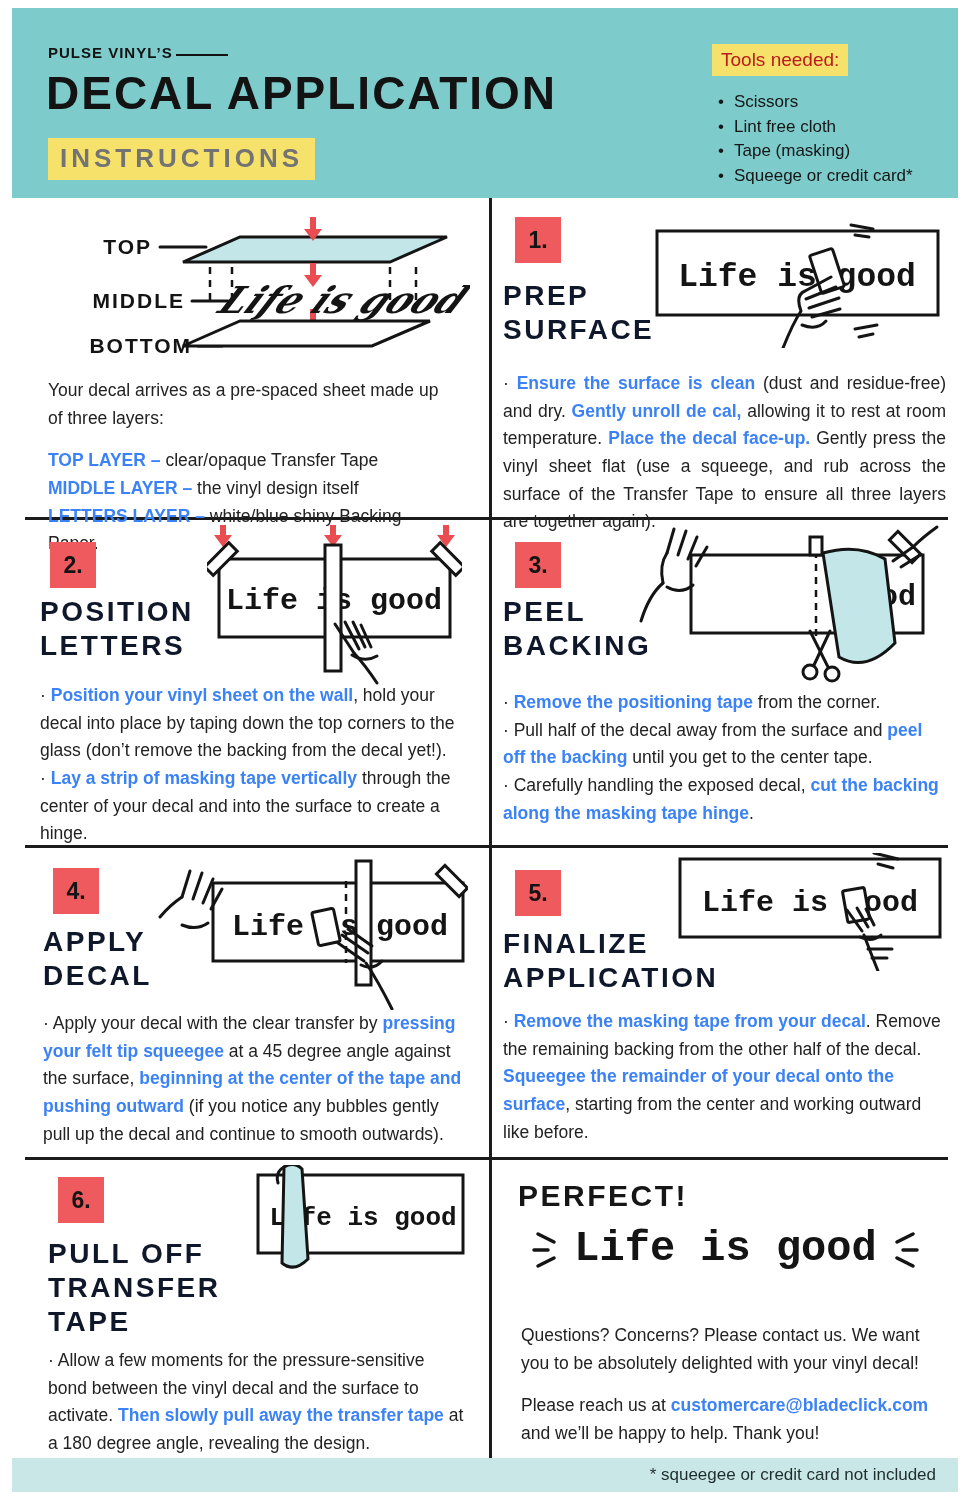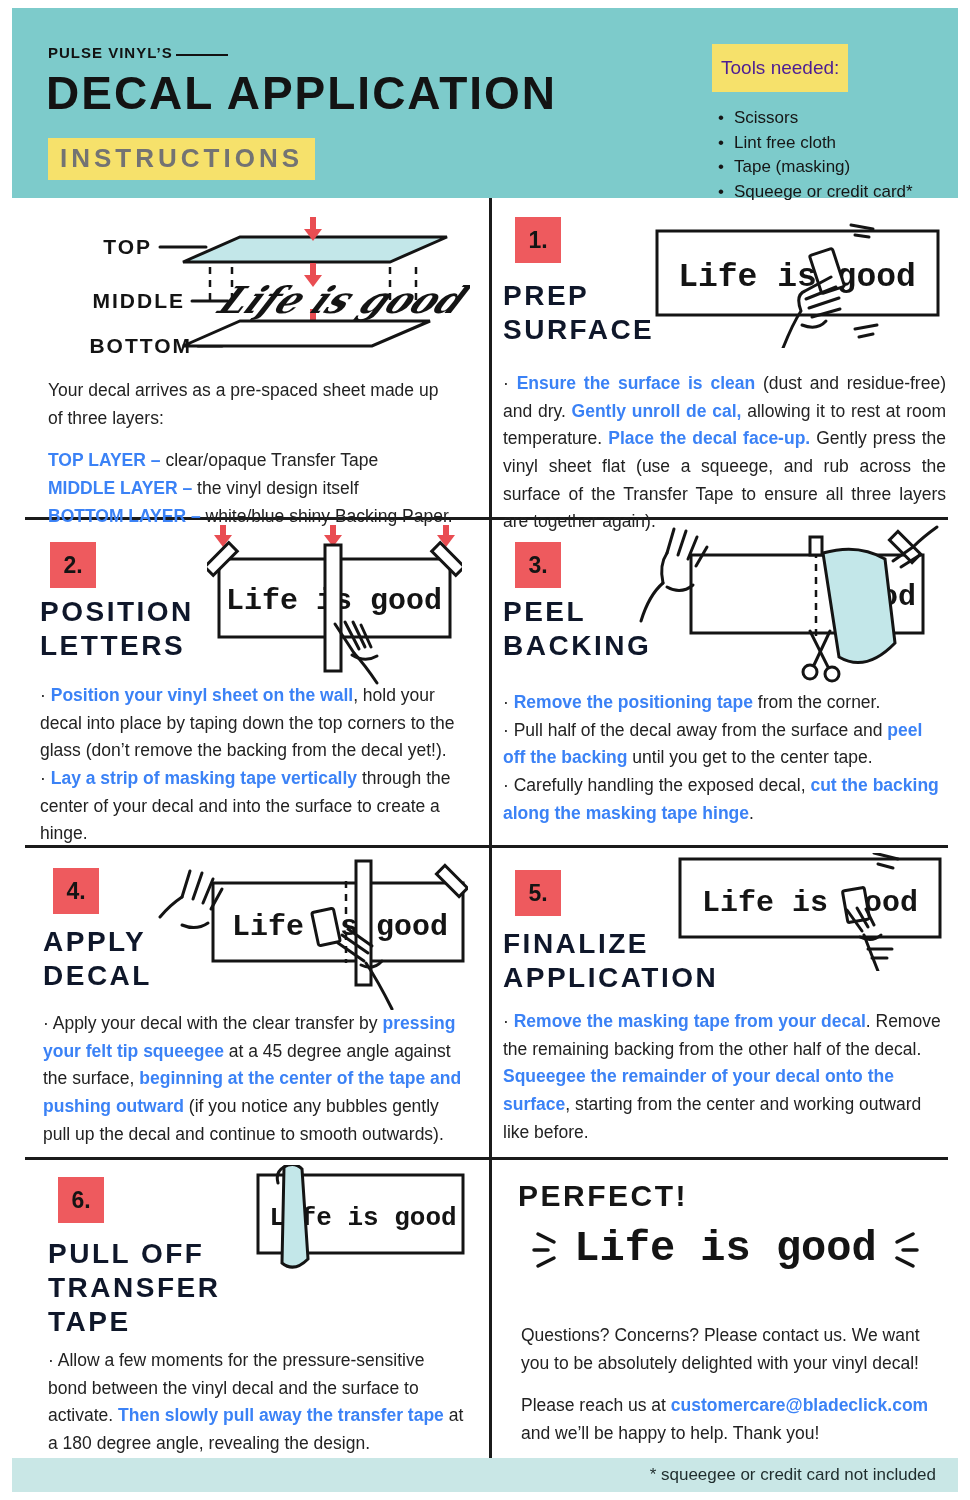--- a/index.html
+++ b/index.html
@@ -7,21 +7,21 @@
         font-family:"Liberation Sans",sans-serif;color:#1f1f1f;}
   
   .header{position:absolute;left:12px;top:8px;width:946px;height:190px;background:#7dcbcb;}
   .brand{position:absolute;left:36px;top:36px;font-size:15px;font-weight:700;letter-spacing:1px;color:#121212;}
   .brand-line{display:inline-block;width:52px;border-bottom:2px solid #121212;margin-left:3px;vertical-align:2px;}
   .big-title{position:absolute;left:34px;top:58px;font-size:46px;font-weight:700;letter-spacing:2px;color:#131313;}
   .hl{background:#f6e16b;}
   .instructions{position:absolute;left:36px;top:130px;font-size:26px;font-weight:700;letter-spacing:4px;
                 color:#737373;padding:5px 12px 6px 12px;}
   .tools{position:absolute;left:700px;top:36px;width:240px;}
-  .tools-label{display:inline-block;font-size:19px;color:#4c1d95;padding:13px 9px;}
+  .tools-label{display:inline-block;font-size:19px;color:#b91c1c;padding:5px 9px;}
   .tools ul{margin:14px 0 0 4px;padding:0;list-style:none;}
   .tools li{font-size:17px;line-height:1.45;color:#161616;padding-left:18px;position:relative;}
   .tools li::before{content:"•";position:absolute;left:2px;top:0;}
   
   .vline{position:absolute;left:489px;top:198px;width:3px;height:1260px;background:#1b1b1b;}
   .hline{position:absolute;left:25px;width:923px;height:3px;background:#1b1b1b;}
   
   .section{position:absolute;}
   .badge{position:absolute;width:46px;height:46px;background:#ee5a5e;display:flex;align-items:center;
          justify-content:center;font-size:23px;font-weight:700;color:#141414;}
@@ -99,21 +99,21 @@
       <line class="ln" x1="172" y1="88" x2="208" y2="88" stroke-width="2.5"></line>
       <text class="script" transform="translate(196,100) skewX(-30)">Life is good</text>
       <text class="lbl" x="172" y="140" text-anchor="end">BOTTOM</text>
       <line class="ln" x1="178" y1="133" x2="202" y2="133" stroke-width="2.5"></line>
       <polygon class="fw" points="163,133 352,133 410,108 220,108"></polygon>
     </svg>
     <div class="body-text" style="left:28px;top:172px;width:408px">
         <div class="para"><span>Your decal arrives as a pre-spaced sheet made up of three layers:</span></div>
         <div class="para gap"><span class="b">TOP LAYER – </span><span>clear/opaque Transfer Tape</span></div>
         <div class="para"><span class="b">MIDDLE LAYER – </span><span>the vinyl design itself</span></div>
-        <div class="para"><span class="b">BOTTOM LAYER – </span><span>white/blue shiny Backing Paper.</span></div>
+        <div class="para"><span class="b">LETTERS LAYER – </span><span>white/blue shiny Backing Paper.</span></div>
       </div>
   </div>
 
   <div class="section" style="left:503px;top:205px;width:445px;height:310px">
     <div class="badge" style="left:12px;top:12px">1.</div>
     <div class="step-title" style="left:0;top:74px">
       <div>PREP</div>
       <div>SURFACE</div>
     </div>
     <svg class="illus" style="left:152px;top:18px" width="285" height="125" viewBox="0 0 285 125">

